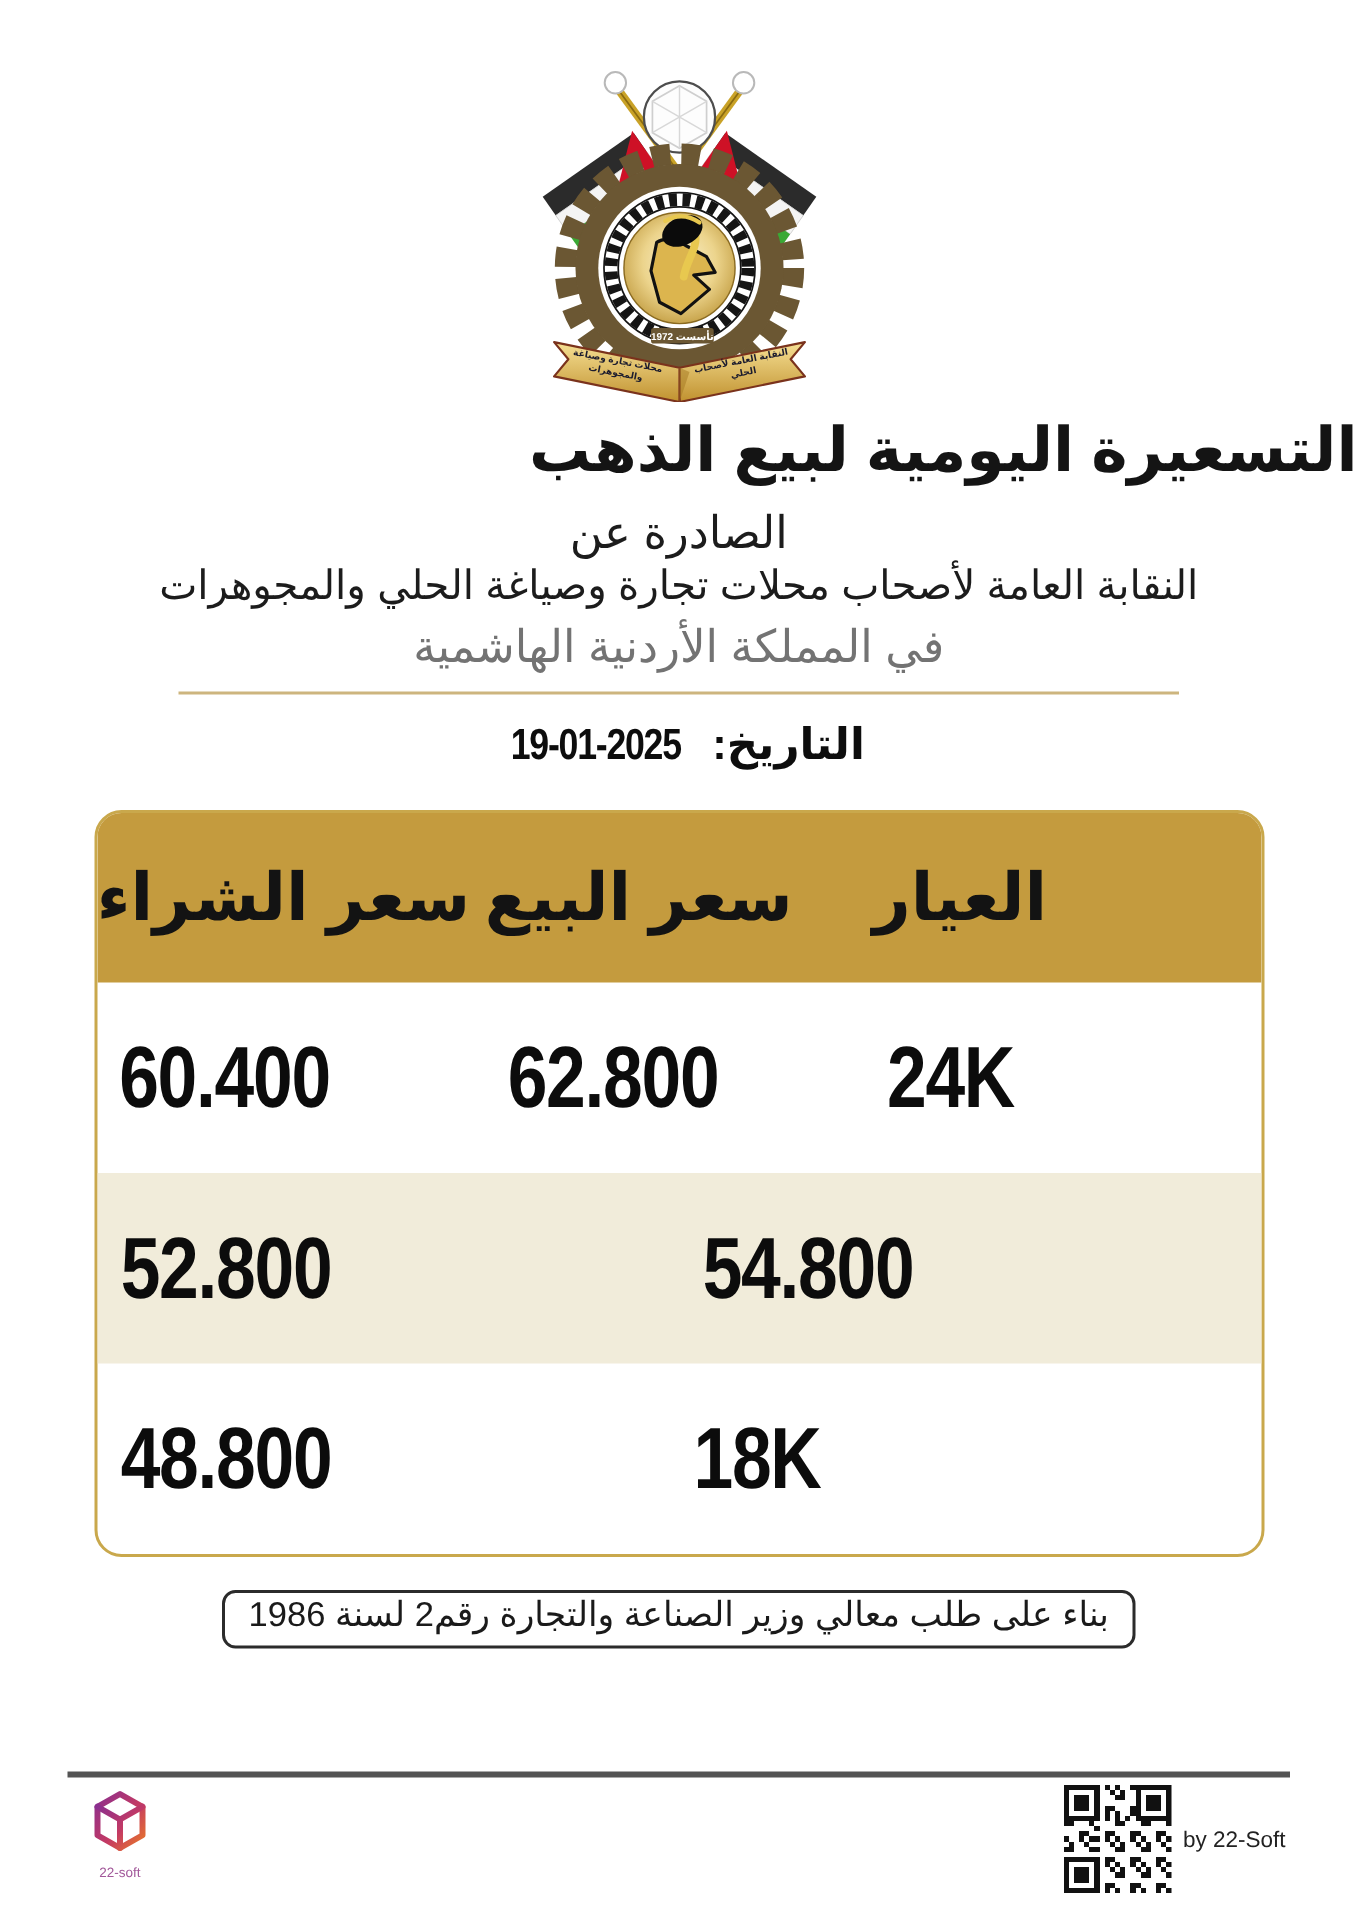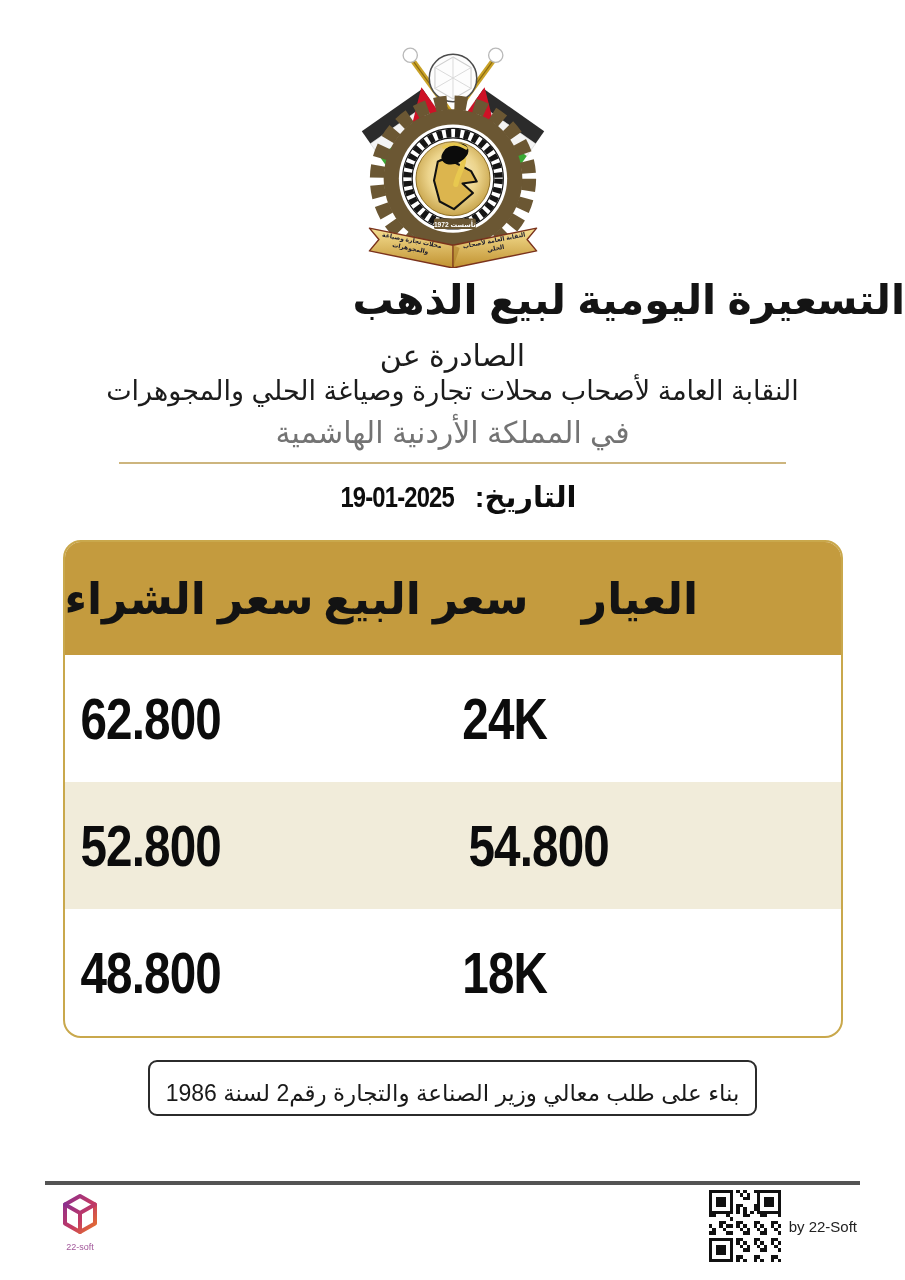--- a/index.html
+++ b/index.html
@@ -26,21 +26,21 @@
   }
   .pt-header {
     display:flex; height:113px; align-items:center;
     background:#c49b3e; font-size:44px; font-weight:bold; color:#131313;
   }
   .pt-row { display:flex; height:127px; align-items:center; font-size:58px; font-weight:bold; color:#0c0c0c; }
   .pt-row.alt { background:#f1ecda; }
   .pt-cell { flex:1 1 0; text-align:left; }
   
   .note-box {
-    width:fit-content; margin:22px auto 0; padding:18px 16px 7px;
+    width:fit-content; margin:22px auto 0; padding:1px 16px 7px;
     border:2px solid #2b2b2b; border-radius:9px; font-size:23px; color:#1a1a1a;
   }
   
   .bottom-rule { position:absolute; left:45px; right:45px; top:1181px; height:4px; background:#545454; }
   .brand-left { position:absolute; left:50px; top:1193px; width:60px; text-align:center; }
   .brand-left .caption { font-size:9px; color:#a2589a; margin-top:1px; font-family:"Liberation Sans",sans-serif; }
   .brand-right { position:absolute; right:48px; top:1190px; display:flex; align-items:center; gap:8px; }
   .brand-right .credit { font-size:15px; color:#222; }
 </style>
 </head>
@@ -144,20 +144,21 @@
 
   <div class="price-table">
     <div class="pt-header">
       <div class="pt-cell">العيار</div>
       <div class="pt-cell">سعر البيع</div>
       <div class="pt-cell">سعر الشراء</div>
     </div>
     <div class="pt-row">
       <div class="pt-cell"><span class="cond">24K</span></div>
       <div class="pt-cell"><span class="cond">62.800</span></div>
+      <div class="pt-cell"><span class="cond">60.400</span></div>
     </div>
     <div class="pt-row alt">
       <div class="pt-cell"><span class="cond">54.800</span></div>
       <div class="pt-cell"><span class="cond">52.800</span></div>
     </div>
     <div class="pt-row">
       <div class="pt-cell"><span class="cond">18K</span></div>
       <div class="pt-cell"><span class="cond">48.800</span></div>
     </div>
   </div>

